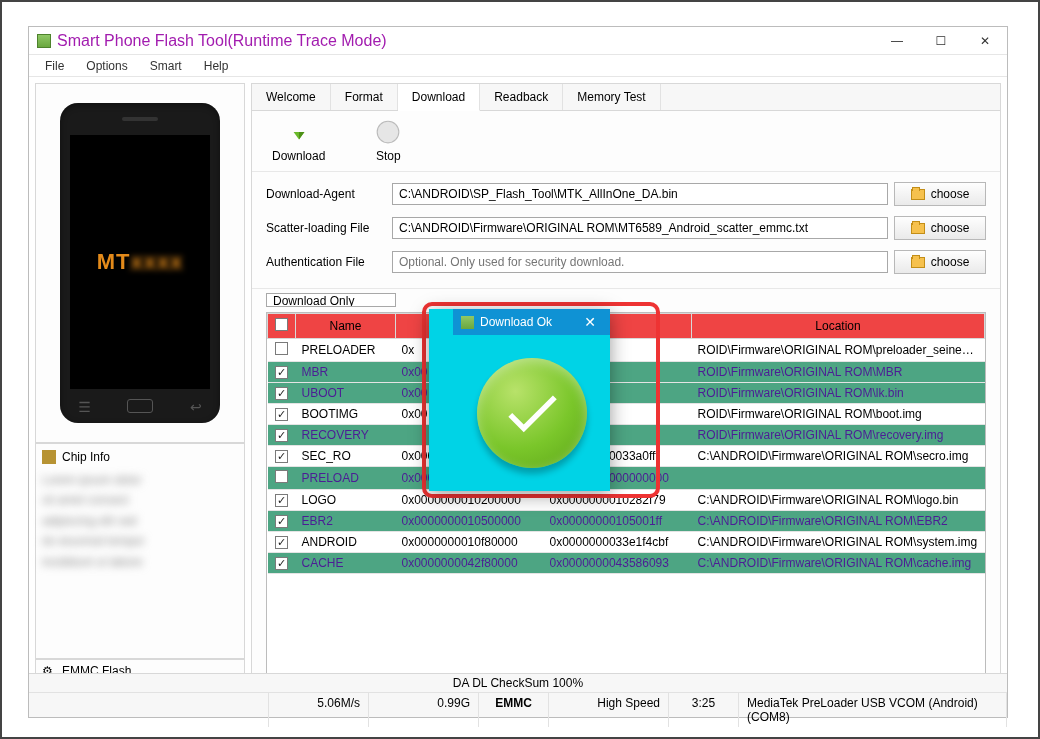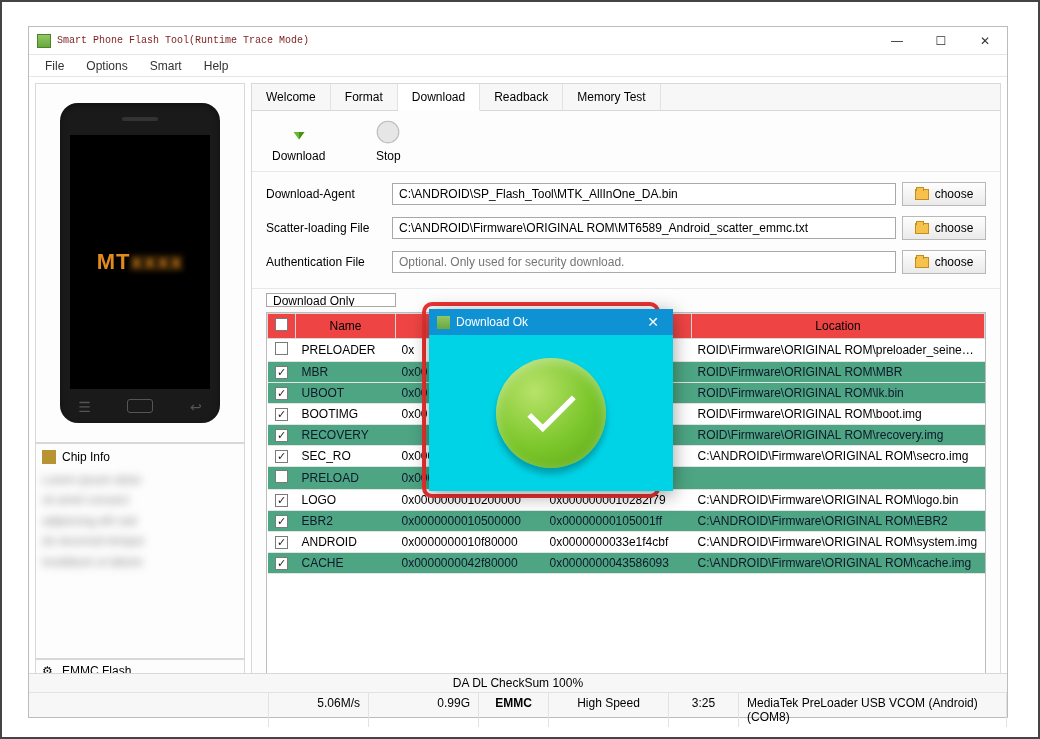--- a/index.html
+++ b/index.html
@@ -2,21 +2,21 @@
 <html><head>
 <meta charset="utf-8">
 <style>
 * { box-sizing: border-box; margin: 0; padding: 0; }
 body { font-family: "Segoe UI", Tahoma, sans-serif; font-size: 12px; background: #fff; color: #000; width: 1040px; height: 739px; overflow: hidden; position: relative; }
 .outer-frame { border: 2px solid #444; width: 1040px; height: 739px; position: relative; background: #fff; }
 .window { position: absolute; left: 26px; top: 24px; width: 980px; height: 692px; border: 1px solid #bcbcbc; background: #fff; }
 .titlebar { height: 28px; display: flex; align-items: center; justify-content: space-between; padding: 0 0 0 8px; border-bottom: 1px solid #e6e6e6; }
 .titlebar-left { display: flex; align-items: center; gap: 6px; }
 .titlebar-icon { width: 14px; height: 14px; background: linear-gradient(#8fc866,#6aa73e); border: 1px solid #4d822c; }
-.titlebar-title { color: #7f1d1d; font-size: 10px; font-family: Liberation Mono, monospace; }
+.titlebar-title { color: #a21caf; font-size: 16px; }
 .titlebar-controls { display: flex; height: 100%; }
 .tb-btn { width: 44px; display: flex; align-items: center; justify-content: center; color: #333; }
 .menubar { height: 22px; display: flex; align-items: center; gap: 2px; padding: 0 6px; border-bottom: 1px solid #e6e6e6; font-size: 12px; color: #333; }
 .menubar span { padding: 2px 10px; }
 .content { display: flex; padding: 6px; gap: 6px; height: calc(100% - 28px - 22px - 22px); }
 .left-col { width: 210px; display: flex; flex-direction: column; }
 .phone-box { border: 1px solid #d8d8d8; background: #fdfdfd; padding: 10px; display: flex; align-items: center; justify-content: center; height: 360px; }
 .phone { width: 160px; height: 320px; background: #1a1a1a; border-radius: 18px; padding: 32px 10px 34px 10px; position: relative; box-shadow: 0 2px 6px rgba(0,0,0,.4) inset; }
 .phone::before { content:""; position:absolute; top:14px; left:50%; transform:translateX(-50%); width:36px; height:4px; background:#333; border-radius:3px; }
 .phone-screen { width: 100%; height: 100%; background: #000; display: flex; align-items: center; justify-content: center; }
@@ -33,44 +33,44 @@
 .tab { padding: 6px 14px; border-right: 1px solid #e2e2e2; cursor: pointer; }
 .tab.active { background: #fff; border-bottom: 1px solid #fff; margin-bottom: -1px; font-weight: 400; }
 .toolbar-row { display: flex; gap: 50px; padding: 8px 20px; border-bottom: 1px solid #e8e8e8; }
 .tool { display: flex; flex-direction: column; align-items: center; gap: 4px; font-size: 12px; }
 .tool-icon { width: 26px; height: 26px; }
 .form-sect { padding: 10px 14px 4px 14px; border-bottom: 1px solid #e8e8e8; }
 .form-row { display: flex; align-items: center; gap: 6px; margin-bottom: 10px; }
 .form-label { width: 120px; font-size: 12px; }
 .form-input { flex: 1; height: 22px; border: 1px solid #a8a8a8; background: #fff; font-size: 12px; padding: 0 6px; font-family: inherit; }
 .form-input.combo { background: #fff; }
-.choose-btn { width: 84px; height: 24px; border: 1px solid #b8b8b8; background: linear-gradient(#fefefe,#eaeaea); display: flex; align-items: center; justify-content: center; gap: 6px; font-size: 12px; cursor:pointer; }
+.choose-btn { width: 92px; height: 24px; border: 1px solid #b8b8b8; background: linear-gradient(#fefefe,#eaeaea); display: flex; align-items: center; justify-content: center; gap: 6px; font-size: 12px; cursor:pointer; }
 .folder-icon { width:14px; height:11px; background:#f6c14d; border:1px solid #c38e17; position:relative; }
 .folder-icon::before { content:""; position:absolute; top:-3px; left:0; width:6px; height:3px; background:#f6c14d; border:1px solid #c38e17; border-bottom:none; }
 .dropdown-sect { padding: 4px 14px; }
 .dl-only { width: 130px; height: 14px; border:1px solid #a8a8a8; background:#fff; font-size:12px; padding:0 18px 0 6px; appearance:none; position:relative; }
 .table-wrap { flex: 1; overflow: hidden; padding: 0 14px 8px 14px; position:relative; }
 .tbl-scroll { border:1px solid #bcbcbc; height: 100%; overflow-y:auto; overflow-x:hidden; background:#fff; }
 table { border-collapse: collapse; width: 100%; font-size: 12px; table-layout: fixed; }
 th { background: #ef4444; border: 1px solid #d8d8d8; padding: 4px; font-weight: normal; position:sticky; top:0; }
 th.cb { width: 28px; }
 th.nm { width: 100px; }
 th.addr { width: 148px; }
 td { border-bottom: 1px solid #e4e4e4; padding: 3px 6px; white-space: nowrap; overflow:hidden; text-overflow: ellipsis; }
-tr.green td { background: #4da583; color:#0f172a; }
+tr.green td { background: #4da583; color:#4c1d95; }
 tr.white td { background: #fff; }
 td.cb { text-align: center; width:28px; }
 .cbox { width:13px; height:13px; border:1px solid #7a7a7a; display:inline-flex; align-items:center; justify-content:center; background:#fff; }
 .cbox.checked::after { content:"✓"; font-size:11px; line-height:1; color:#222; }
 .statusbar { position:absolute; bottom:0; left:0; right:0; height:44px; border-top:1px solid #d8d8d8; background:#f7f7f7; font-size:12px; }
 .sb-row1 { text-align:center; padding:2px 0; border-bottom:1px solid #e2e2e2; }
 .sb-row2 { display:flex; }
 .sb-cell { border-right:1px solid #e2e2e2; padding:3px 8px; }
 .dialog-highlight { position:absolute; left: 420px; top: 300px; width: 238px; height: 196px; border: 4px solid #e33; border-radius: 10px; z-index: 50; pointer-events:none; }
-.dialog { position:absolute; left: 427px; top: 307px; width: 244px; height: 182px; background:#00d3e6; z-index: 51; box-shadow: 0 4px 18px rgba(0,0,0,.4); }
+.dialog { position:absolute; left: 427px; top: 307px; width: 181px; height: 182px; background:#00d3e6; z-index: 51; box-shadow: 0 4px 18px rgba(0,0,0,.4); padding-left: 24px; }
 .dialog-title { height: 26px; background:#0f92d4; display:flex; align-items:center; justify-content:space-between; padding: 0 0 0 8px; color:#fff; font-size:12px; }
 .dialog-title-left { display:flex; align-items:center; gap:6px; }
 .dlg-icon { width:13px; height:13px; background:linear-gradient(#8fc866,#6aa73e); }
 .dlg-close { width:40px; height:26px; display:flex; align-items:center; justify-content:center; color:#fff; font-size:14px; cursor:pointer; }
 .dialog-body { height: calc(100% - 26px); display:flex; align-items:center; justify-content:center; }
 .check-circle { width: 110px; height: 110px; border-radius: 50%; background: radial-gradient(circle at 35% 30%, #b8e26a, #7ac62a 55%, #5ca418); display:flex; align-items:center; justify-content:center; box-shadow: inset 0 4px 12px rgba(255,255,255,.4), 0 6px 6px rgba(0,0,0,.25); }
 .check-circle svg { width:66px; height:66px; }
 </style>
 </head>
 <body>
@@ -283,21 +283,21 @@
     </div>
   </div>
 
   <div class="statusbar">
     <div class="sb-row1">DA DL CheckSum 100%</div>
     <div class="sb-row2">
       <div class="sb-cell" style="width:240px"></div>
       <div class="sb-cell" style="width:100px;text-align:right">5.06M/s</div>
       <div class="sb-cell" style="width:110px;text-align:right">0.99G</div>
       <div class="sb-cell" style="width:70px;text-align:center;font-weight:bold">EMMC</div>
-      <div class="sb-cell" style="width:120px;text-align:center">High Speed</div>
+      <div class="sb-cell" style="width:120px;text-align:right">High Speed</div>
       <div class="sb-cell" style="width:70px;text-align:center">3:25</div>
       <div class="sb-cell" style="flex:1">MediaTek PreLoader USB VCOM (Android) (COM8)</div>
     </div>
   </div>
 
 </div>
 
 <div class="dialog-highlight"></div>
 <div class="dialog">
   <div class="dialog-title">

